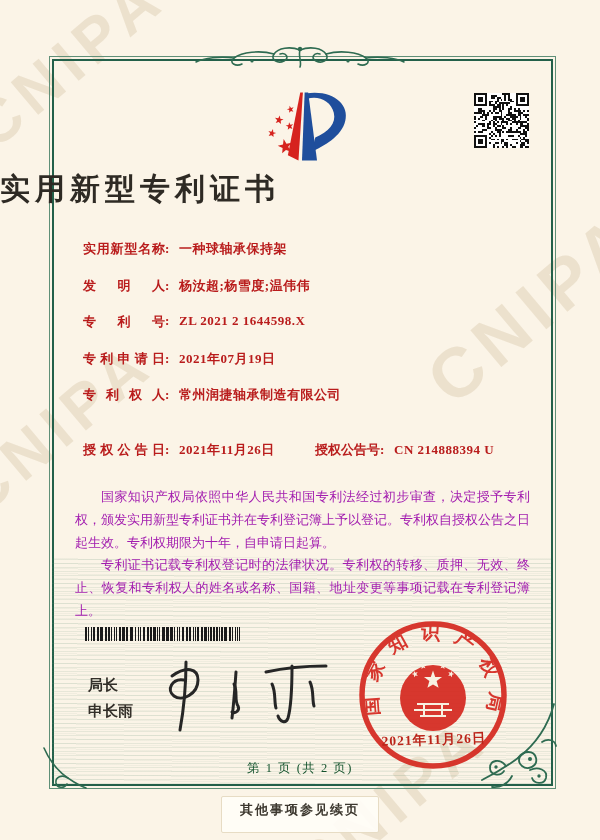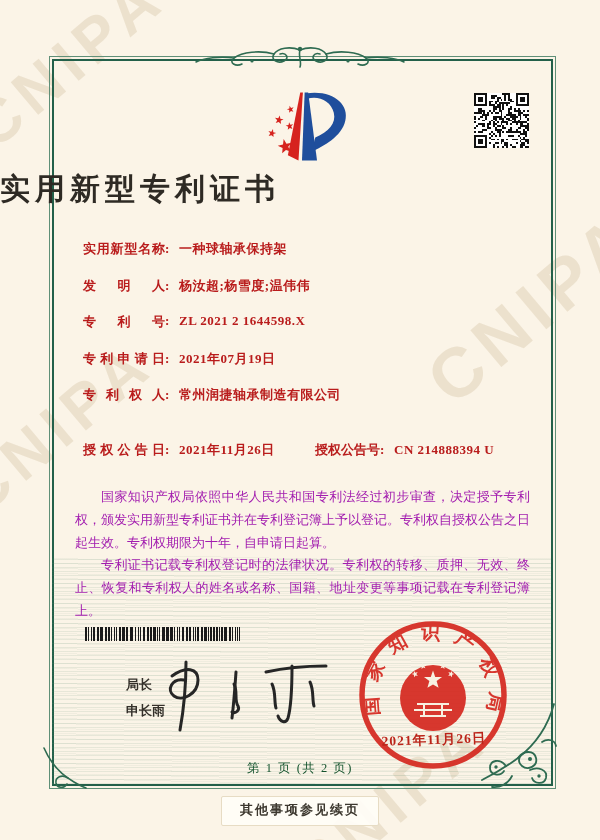--- a/index.html
+++ b/index.html
@@ -48,33 +48,33 @@
   .fcolon{display:inline-block;width:14px;}
   .fval{letter-spacing:0.5px;}
   .grant{display:flex;align-items:flex-end;}
   .gpair1{width:232px;}
   .paras{
     position:absolute;left:75px;top:486px;width:455px;
     font-size:13px;line-height:22.8px;text-align:justify;color:#a21caf;font-weight:500;
   }
   .paras p{margin:0;text-indent:2em;}
   .barcode{position:absolute;left:85px;top:627px;width:158px;height:14px;}
-  .sig-block{position:absolute;left:88px;top:672px;font-size:13px;font-weight:600;color:#34302a;line-height:26px;margin-left:38px;}
+  .sig-block{position:absolute;left:88px;top:672px;font-size:15px;font-weight:600;color:#34302a;line-height:26px;}
   .sig-script{position:absolute;left:142px;top:650px;}
   .seal{position:absolute;left:354px;top:616px;width:158px;height:158px;opacity:0.92;}
   .seal-date{
     position:absolute;left:358px;top:731px;width:152px;text-align:center;
     font-size:13.5px;font-weight:bold;color:#bb2419;letter-spacing:1px;
     transform:rotate(-2deg);white-space:nowrap;
   }
   .pagenum{position:absolute;left:0;width:100%;top:760px;text-align:center;font-size:12.5px;letter-spacing:1.5px;color:#14532d;}
   .cont-note{
     position:absolute;left:50%;top:796px;transform:translateX(-50%);
     background:rgba(255,253,247,0.92);border:1px solid #e7dcc4;border-radius:2px;
-    padding:4px 18px 6px;font-size:13px;font-weight:600;color:#3d382f;letter-spacing:2px;white-space:nowrap;
+    padding:4px 18px 13px;font-size:13px;font-weight:600;color:#3d382f;letter-spacing:2px;white-space:nowrap;
   }
 </style>
 </head>
 <body>
 
 <div class="page">
 
   <div class="wm wm1">CNIPA</div>
   <div class="wm wm2">CNIPA</div>
   <div class="wm wm3">CNIPA</div>

